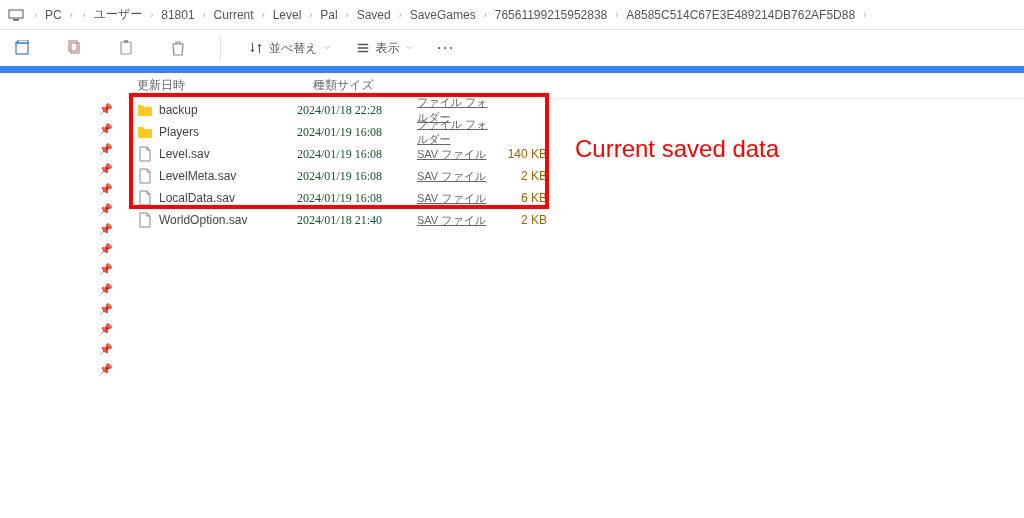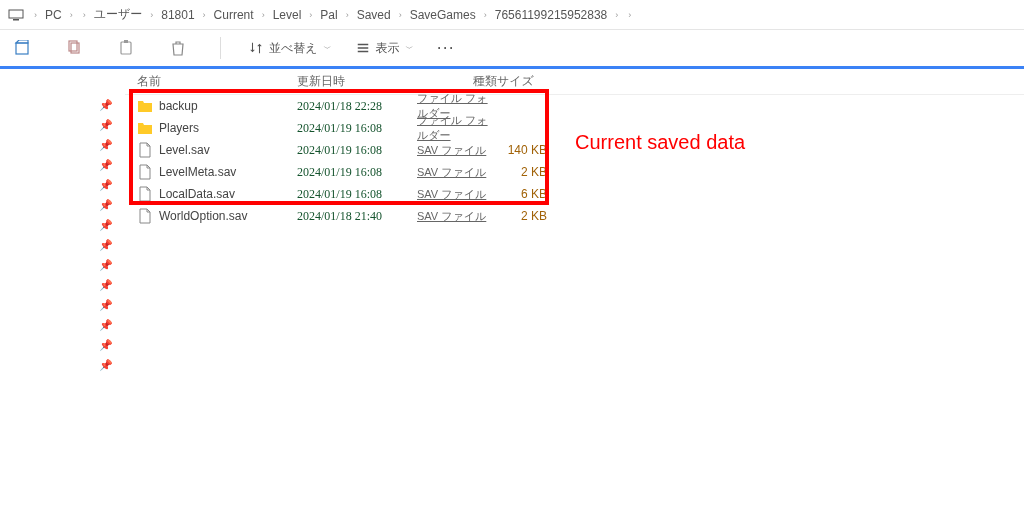--- a/index.html
+++ b/index.html
@@ -21,21 +21,21 @@
       white-space: nowrap;
       overflow: hidden;
     }
     .breadcrumb .pc-icon { width: 16px; height: 12px; margin-right: 4px; flex-shrink: 0; }
     .breadcrumb .crumb { padding: 0 2px; cursor: pointer; }
     .breadcrumb .chev { color: #999; padding: 0 4px; font-size: 9px; }
     .toolbar {
       display: flex;
       align-items: center;
       padding: 4px 8px;
-      border-bottom: 3px solid #3b82f6;
+      border-bottom: 7px solid #3b82f6;
       gap: 24px;
       font-size: 12px;
       color: #555;
     }
     .toolbar .ticon { width: 28px; height: 28px; display: flex; align-items: center; justify-content: center; cursor: pointer; }
     .toolbar .sep { width: 1px; height: 22px; background: #ddd; margin: 0 4px; }
     .toolbar .tlabel { display: flex; align-items: center; gap: 6px; cursor: pointer; }
     .toolbar .tlabel svg { width: 14px; height: 14px; }
     .toolbar .dots { letter-spacing: 2px; font-weight: bold; cursor: pointer; }
     .main { display: flex; }
@@ -63,21 +63,21 @@
       width: 420px;
       height: 116px;
       pointer-events: none;
       z-index: 2;
     }
     .annotation {
       position: absolute;
       left: 450px;
       top: 62px;
       color: #ff0000;
-      font-size: 20px;
+      font-size: 24px;
       font-family: Arial, sans-serif;
       z-index: 2;
     }
     .folder-icon { fill: #ffca28; }
     .file-icon-rect { fill: none; stroke: #888; stroke-width: 1; }
   </style>
 </head>
 <body>
 
 <div class="breadcrumb">
@@ -98,20 +98,21 @@
   <span class="crumb">Level</span>
     <span class="chev">›</span>
   <span class="crumb">Pal</span>
     <span class="chev">›</span>
   <span class="crumb">Saved</span>
     <span class="chev">›</span>
   <span class="crumb">SaveGames</span>
     <span class="chev">›</span>
   <span class="crumb">76561199215952838</span>
     <span class="chev">›</span>
+  <span class="crumb">A8585C514C67E3E489214DB762AF5D88</span>
     <span class="chev">›</span>
 </div>
 
 <div class="toolbar">
   <div class="ticon">
       <svg width="16" height="16" viewBox="0 0 16 16">
         <rect x="2" y="3" width="12" height="11" fill="none" stroke="#3a7fc4" stroke-width="1.2"></rect>
         <path d="M2 3 L5 0 L14 0 L14 3 Z" fill="none" stroke="#3a7fc4" stroke-width="1.2"></path>
       </svg>
     </div>
@@ -191,21 +192,20 @@
       </div>
     <div class="qrow">
         <span class="pin">📌</span>
       </div>
     <div class="qrow">
         <span class="pin">📌</span>
       </div>
   </div>
   <div class="content">
     <div class="cols">
-      <div class="c-name">名前</div>
       <div class="c-date">更新日時</div>
       <div class="c-type">種類</div>
       <div class="c-size">サイズ</div>
     </div>
     <div class="rows" id="rows-mount">
         <div class="row">
           <div class="ricon">
             <svg width="16" height="14" viewBox="0 0 16 14">
               <path class="folder-icon" d="M1 3 L1 13 L15 13 L15 4 L7 4 L6 2 L1 2 Z"></path>
             </svg>

